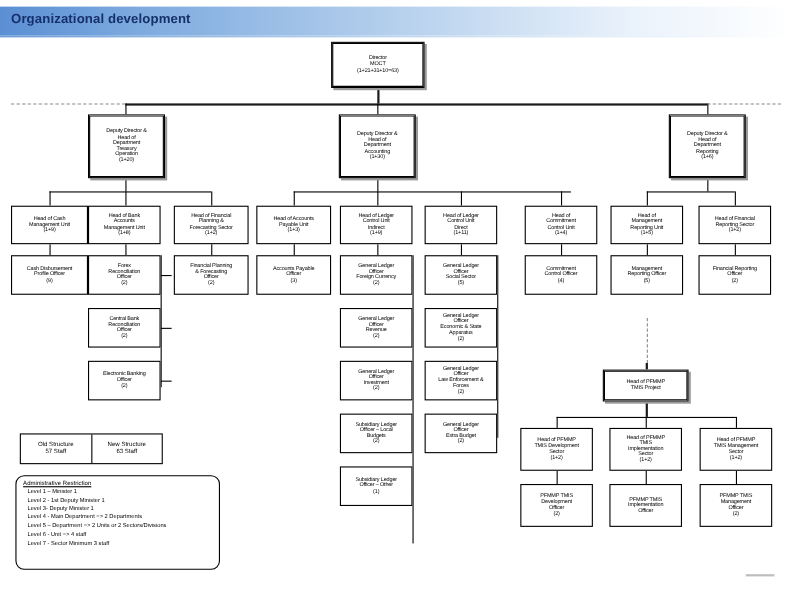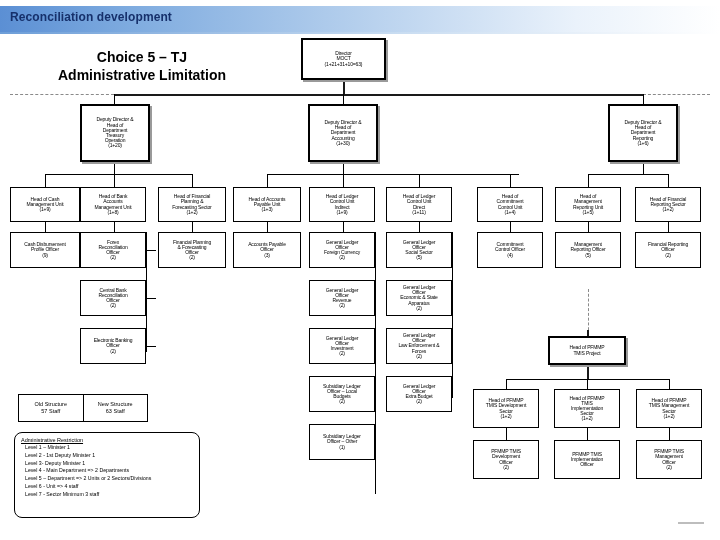--- a/index.html
+++ b/index.html
@@ -83,29 +83,25 @@
 
   #corner-mark{
     position:absolute;right:16px;bottom:10px;width:26px;height:2px;
     background:#bdbdbd;
   }
 </style>
 </head>
 <body>
 
 <div id="header-bar"></div>
-<div id="header-title">Reconciliation development</div>
+<div id="header-title">Organizational development</div>
 <div id="header-rule"></div>
 
 <div id="chart">
 
-  <div id="slide-title">
-    <span class="l1">Choice 5 – TJ</span>
-    <span class="l2">Administrative Limitation</span>
-  </div>
 
   <div class="ln lnv thick" style="left:343px;top:46px;height:14px;"></div>
 
   <div class="ln lnh thick" style="left:114px;top:60px;width:529px;"></div>
 
   <div class="dash-h" style="left:10px;top:60px;width:104px;"></div>
   <div class="dash-h" style="left:643px;top:60px;width:67px;"></div>
 
   <div class="ln lnv" style="left:114px;top:60px;height:10px;"></div>
   <div class="ln lnv" style="left:343px;top:60px;height:10px;"></div>

